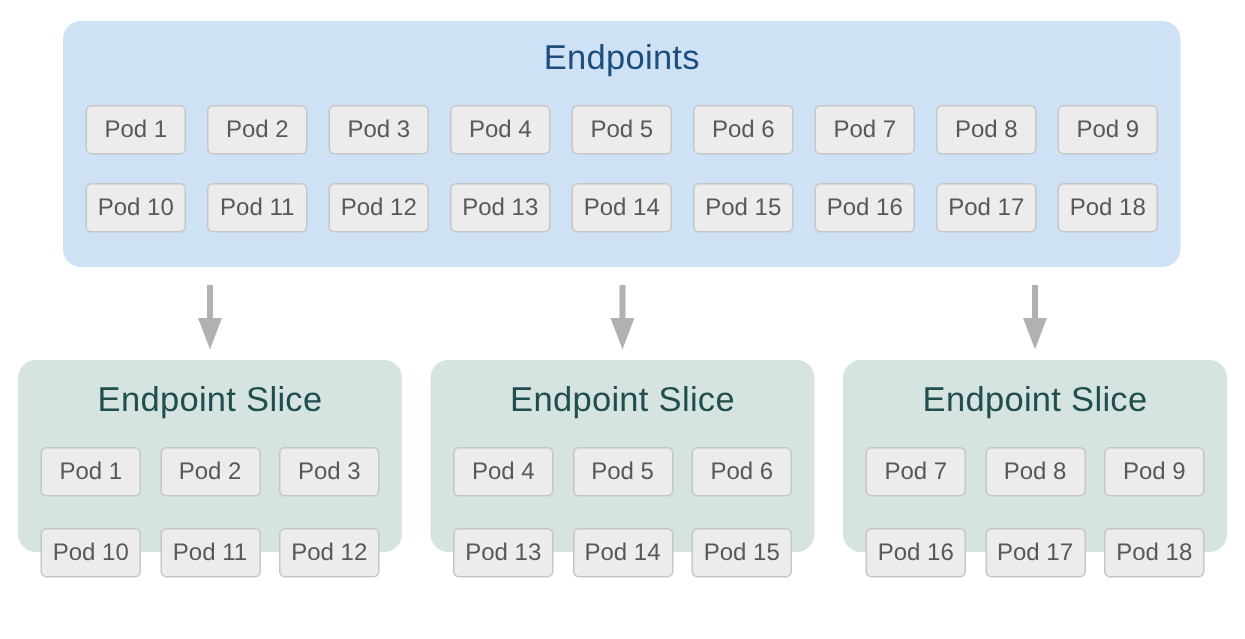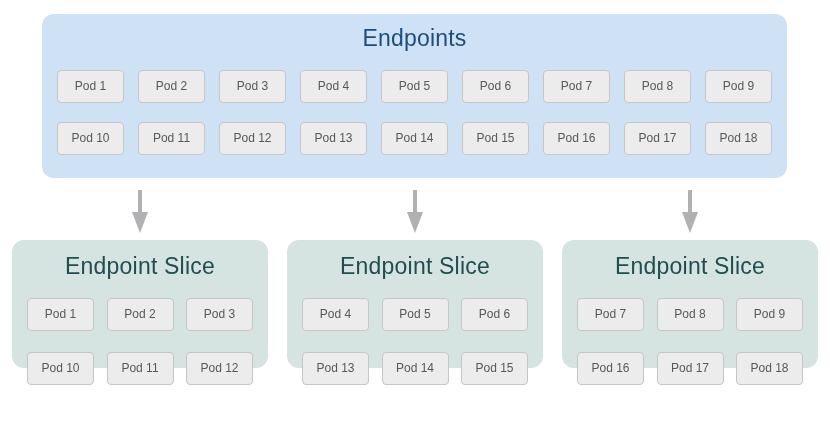--- a/index.html
+++ b/index.html
@@ -48,21 +48,21 @@
   .endpoints-box .row1 { top: 56px; }
   .endpoints-box .row2 { top: 108px; }
   .pod {
     box-sizing: border-box;
     width: 67px; height: 33px;
     line-height: 31px;
     background: var(--pod-bg, #ececec);
     border: 1px solid var(--pod-border, #c6c6c6);
     border-radius: 4px;
     text-align: center;
-    font-size: 12px;
+    font-size: 16px;
     color: var(--pod-text, #56585a);
     white-space: nowrap;
   }
   
   .arrow {
     position: absolute;
     top: 190px;
     width: 18px; height: 43px;
   }
   .arrow-1 { left: 131px; }

